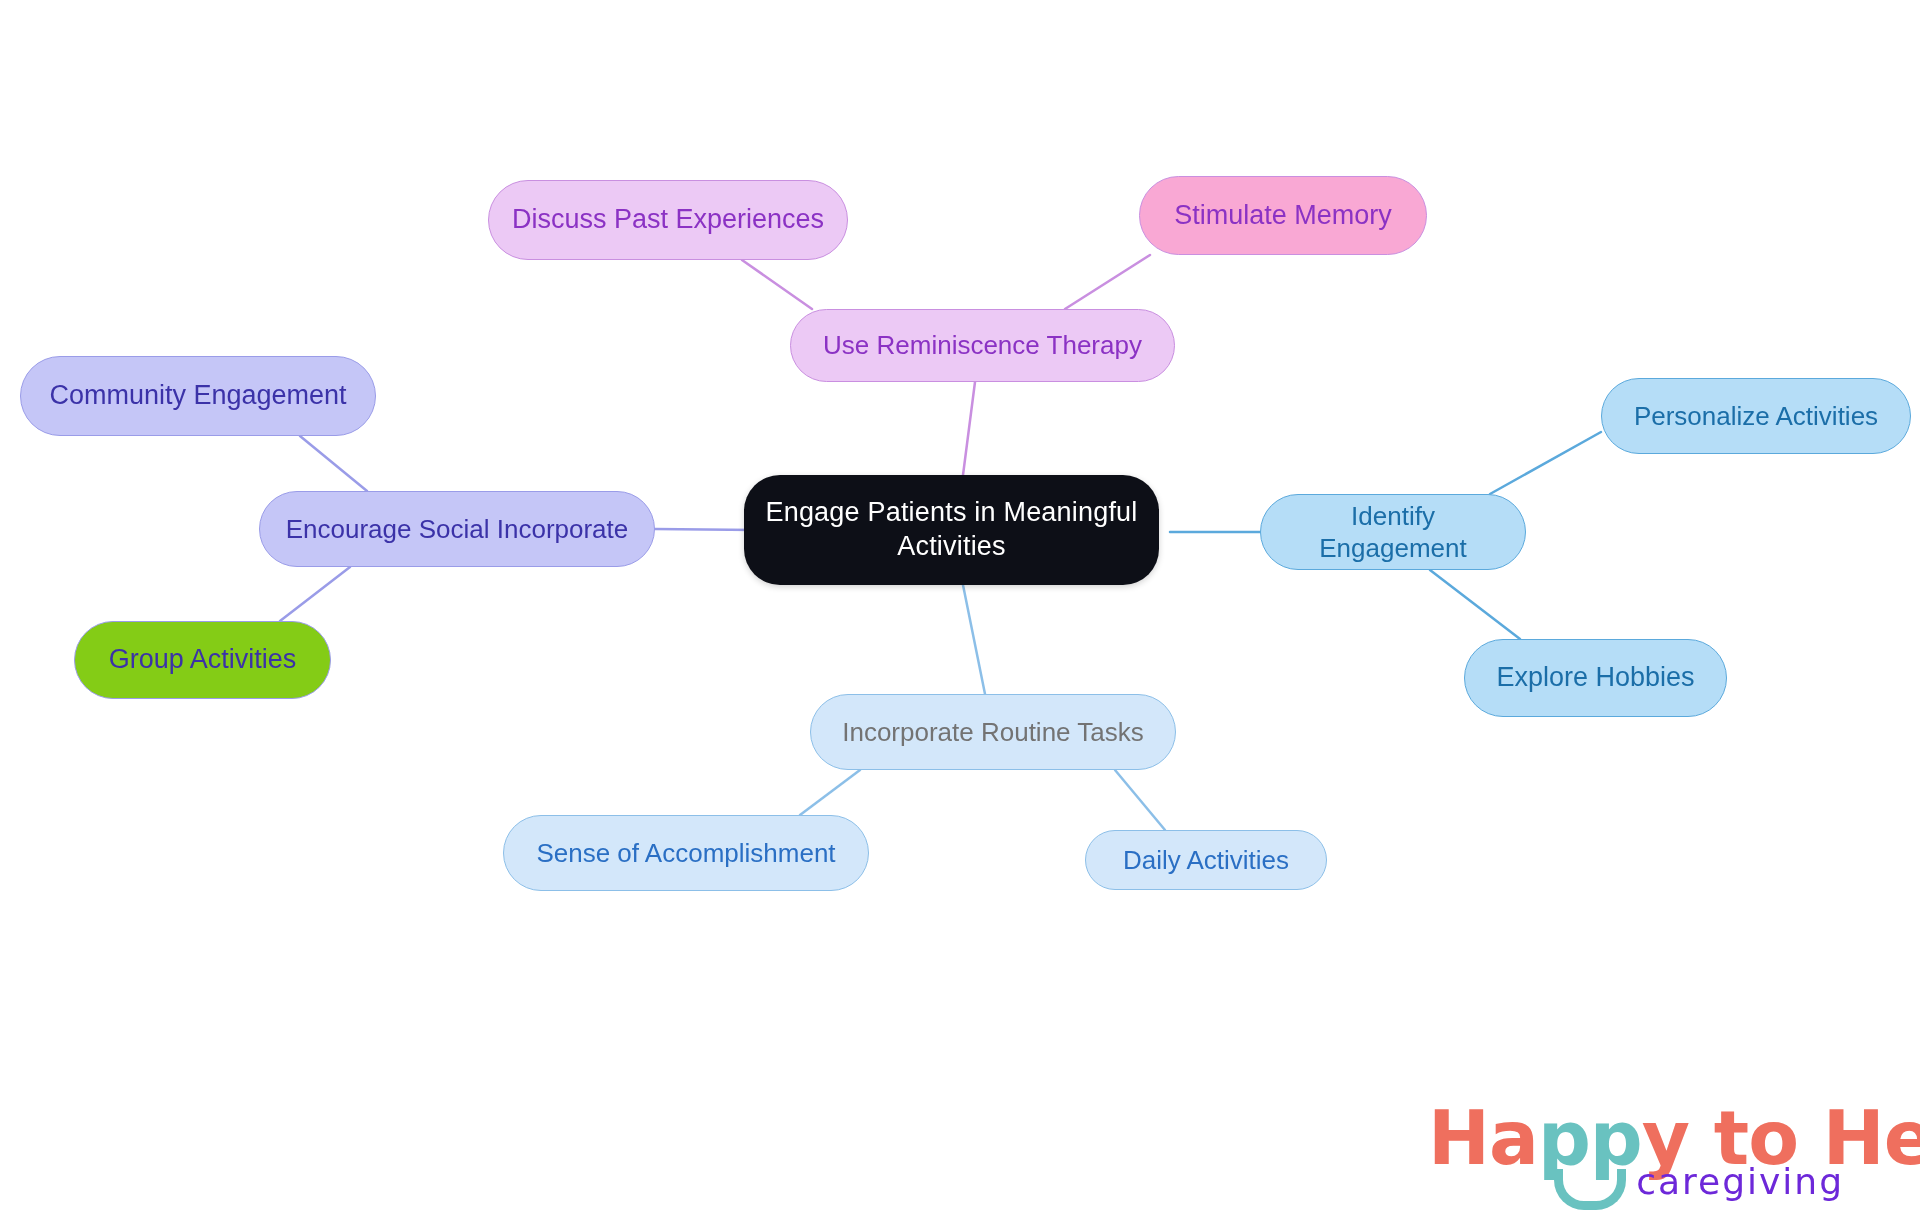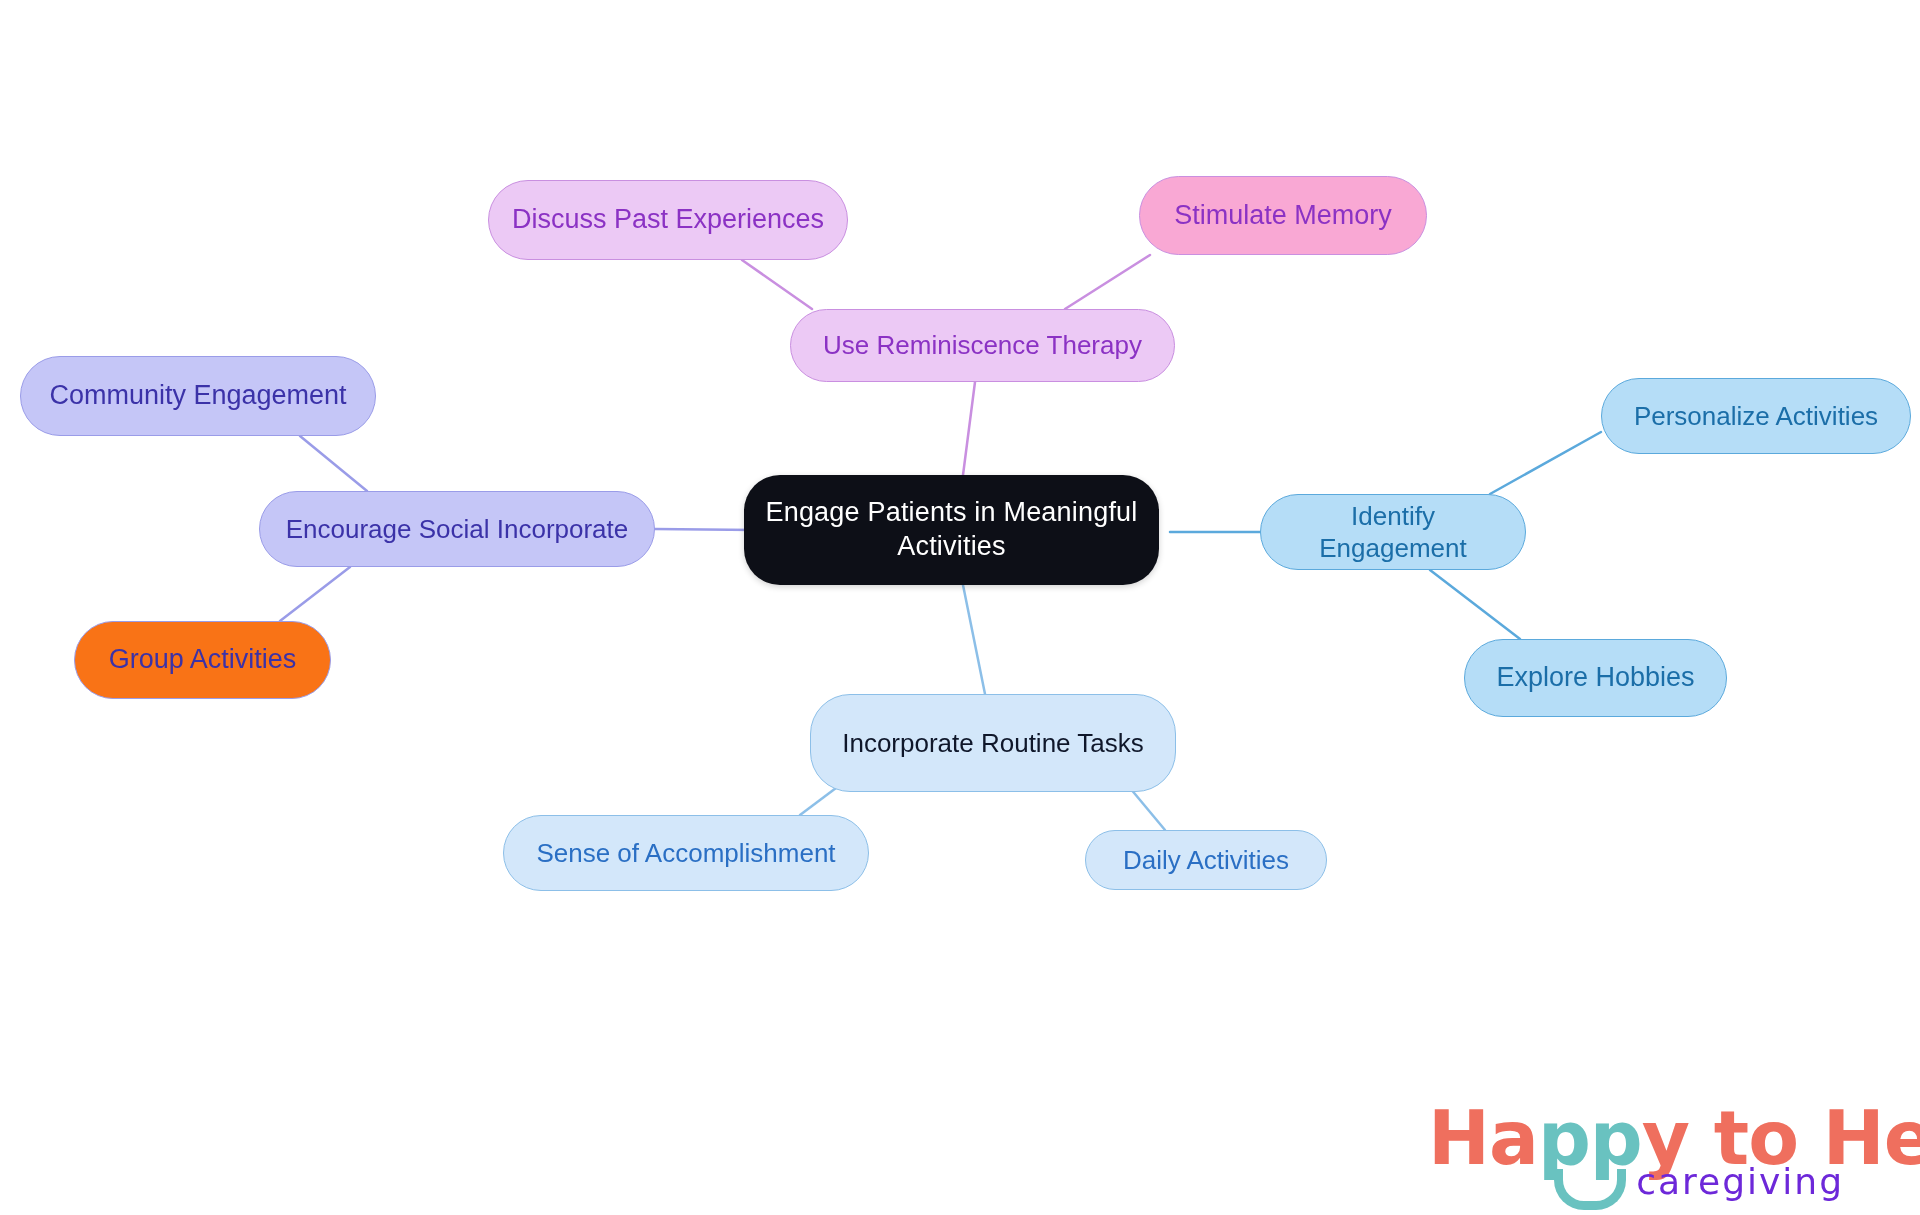--- a/index.html
+++ b/index.html
@@ -110,25 +110,25 @@
     <span class="node-label">Engage Patients in Meaningful
 Activities</span>
   </div>
 
   <div id="node-layer">
       <div class="node" id="node-use-reminiscence-therapy" style="left: 790px; top: 309px; width: 385px; height: 73px; background: rgb(236, 201, 245); border-color: rgb(201, 143, 224); color: rgb(139, 50, 196); font-size: 26px;"><span class="node-label">Use Reminiscence Therapy</span></div>
       <div class="node" id="node-discuss-past-experiences" style="left: 488px; top: 180px; width: 360px; height: 80px; background: rgb(236, 201, 245); border-color: rgb(201, 143, 224); color: rgb(139, 50, 196); font-size: 27px;"><span class="node-label">Discuss Past Experiences</span></div>
       <div class="node" id="node-stimulate-memory" style="left: 1139px; top: 176px; width: 288px; height: 79px; background: #f9a8d4; border-color: rgb(201, 143, 224); color: rgb(139, 50, 196); font-size: 27px;"><span class="node-label">Stimulate Memory</span></div>
       <div class="node" id="node-encourage-social-interaction" style="left: 259px; top: 491px; width: 396px; height: 76px; background: rgb(197, 198, 247); border-color: rgb(154, 156, 232); color: rgb(59, 50, 168); font-size: 26px;"><span class="node-label">Encourage Social Incorporate</span></div>
       <div class="node" id="node-community-engagement" style="left: 20px; top: 356px; width: 356px; height: 80px; background: rgb(197, 198, 247); border-color: rgb(154, 156, 232); color: rgb(59, 50, 168); font-size: 27px;"><span class="node-label">Community Engagement</span></div>
-      <div class="node" id="node-group-activities" style="left: 74px; top: 621px; width: 257px; height: 78px; background: #f97316; border-color: rgb(154, 156, 232); color: rgb(59, 50, 168); font-size: 27px;"><span class="node-label">Group Activities</span></div>
+      <div class="node" id="node-group-activities" style="left: 74px; top: 621px; width: 257px; height: 78px; background: #84cc16; border-color: rgb(154, 156, 232); color: rgb(59, 50, 168); font-size: 27px;"><span class="node-label">Group Activities</span></div>
       <div class="node" id="node-identify-interests" style="left: 1260px; top: 494px; width: 266px; height: 76px; background: rgb(181, 221, 247); border-color: rgb(91, 169, 220); color: rgb(27, 110, 168); font-size: 26px;"><span class="node-label">Identify Engagement</span></div>
       <div class="node" id="node-personalize-activities" style="left: 1601px; top: 378px; width: 310px; height: 76px; background: rgb(181, 221, 247); border-color: rgb(91, 169, 220); color: rgb(27, 110, 168); font-size: 26px;"><span class="node-label">Personalize Activities</span></div>
       <div class="node" id="node-explore-hobbies" style="left: 1464px; top: 639px; width: 263px; height: 78px; background: rgb(181, 221, 247); border-color: rgb(91, 169, 220); color: rgb(27, 110, 168); font-size: 27px;"><span class="node-label">Explore Hobbies</span></div>
-      <div class="node" id="node-incorporate-routine-tasks" style="left: 810px; top: 694px; width: 366px; height: 98px; background: rgb(211, 231, 250); border-color: rgb(140, 191, 232); color: #0f172a; font-size: 26px;"><span class="node-label">Incorporate Routine Tasks</span></div>
+      <div class="node" id="node-incorporate-routine-tasks" style="left: 810px; top: 694px; width: 366px; height: 76px; background: rgb(211, 231, 250); border-color: rgb(140, 191, 232); color: #737373; font-size: 26px;"><span class="node-label">Incorporate Routine Tasks</span></div>
       <div class="node" id="node-sense-of-accomplishment" style="left: 503px; top: 815px; width: 366px; height: 76px; background: rgb(211, 231, 250); border-color: rgb(140, 191, 232); color: rgb(42, 111, 196); font-size: 26px; text-align: center;"><span class="node-label">Sense of Accomplishment</span></div>
       <div class="node" id="node-daily-activities" style="left: 1085px; top: 830px; width: 242px; height: 60px; background: rgb(211, 231, 250); border-color: rgb(140, 191, 232); color: rgb(42, 111, 196); font-size: 26px;"><span class="node-label">Daily Activities</span></div>
     </div>
 
   <div id="logo" style="left: 1428px; top: 1095px;">
     <div class="logo-main"><span style="color: rgb(239, 111, 94);">H</span><span style="color: rgb(239, 111, 94);">a</span><span style="color: rgb(105, 194, 192);">p</span><span style="color: rgb(105, 194, 192);">p</span><span style="color: rgb(239, 111, 94);">y</span><span style="color: rgb(239, 111, 94);">&nbsp;</span><span style="color: rgb(239, 111, 94);">t</span><span style="color: rgb(239, 111, 94);">o</span><span style="color: rgb(239, 111, 94);">&nbsp;</span><span style="color: rgb(239, 111, 94);">H</span><span style="color: rgb(239, 111, 94);">e</span></div>
     <div class="logo-smile" style="border-color: transparent rgb(105, 194, 192) rgb(105, 194, 192);"></div>
     <div class="logo-sub" style="color: #6d28d9;">caregiving</div>
   </div>
 

